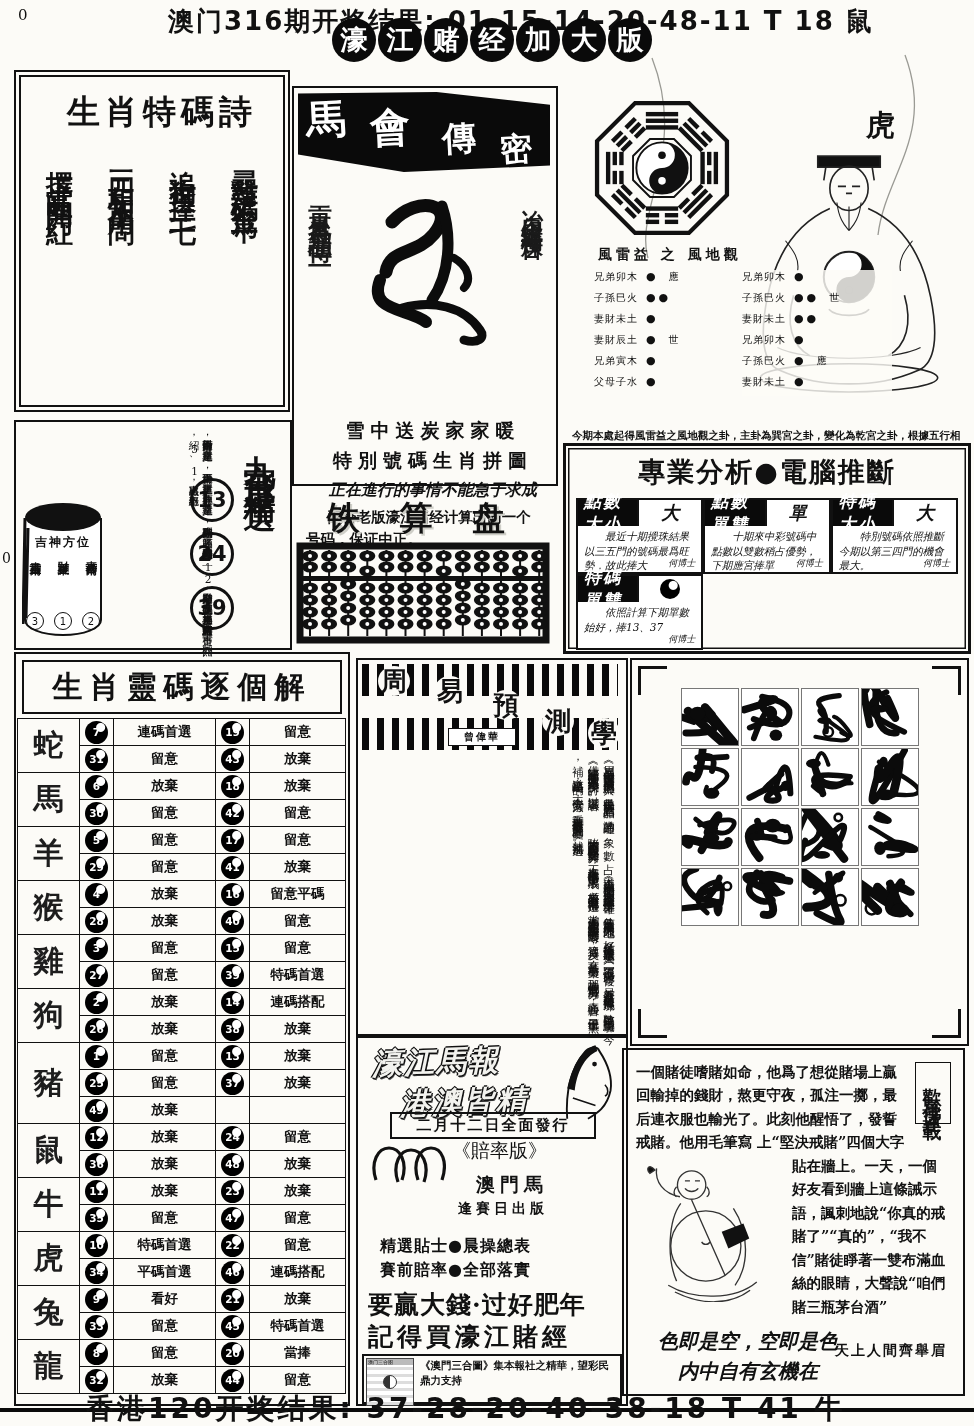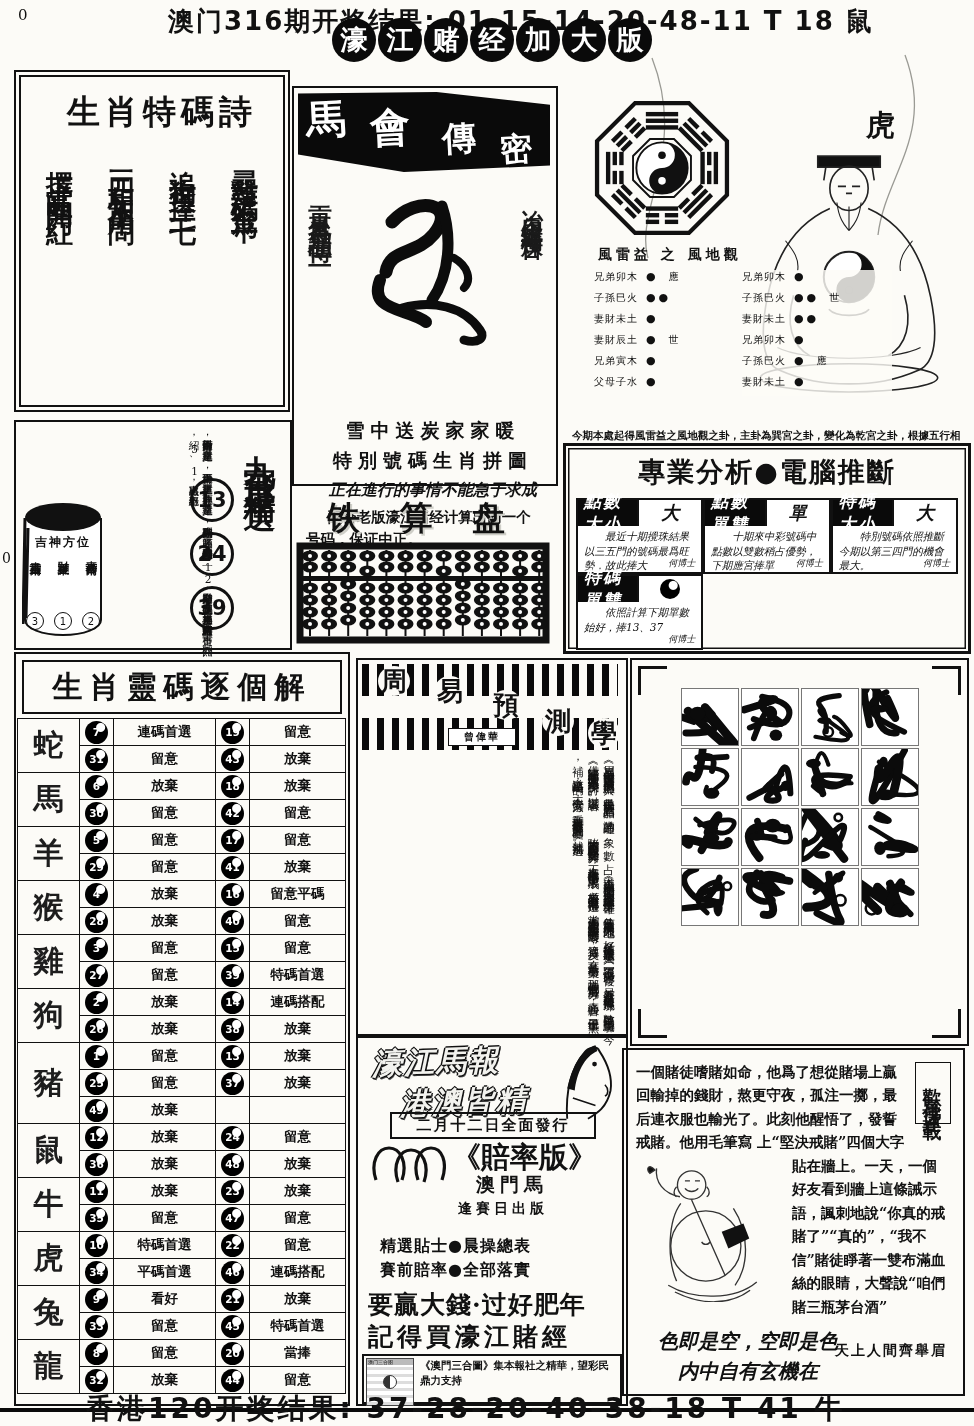--- a/index.html
+++ b/index.html
@@ -837,21 +837,21 @@
       <path d="M54,48 C58,52 58,58 54,60 M20,62 L44,70" stroke="#111" stroke-width="1.6" fill="none"></path>
     </svg>
     <div class="abs rel-box" style="left:32px;top:74px;width:202px;font-size:15px;letter-spacing:2px;padding:2px 0;">二月十二日全面發行</div>
     <svg class="abs" style="left:12px;top:104px;" width="76" height="44" viewBox="0 0 76 44">
       <g stroke="#111" stroke-width="3.2" fill="none">
         <path d="M6,38 C0,20 8,6 19,6 C30,6 38,20 32,38"></path>
         <path d="M28,40 C22,22 30,8 41,8 C52,8 60,22 54,40"></path>
         <path d="M48,38 C42,20 50,6 61,6 C72,6 78,20 72,38"></path>
       </g>
     </svg>
-    <div class="abs" style="left:94px;top:100px;font-size:29px;font-weight:700;">《賠率版》</div>
+    <div class="abs" style="left:94px;top:100px;font-size:19px;font-weight:400;">《賠率版》</div>
     <div class="abs" style="left:118px;top:134px;font-size:19px;font-weight:bold;letter-spacing:5px;">澳門馬</div>
     <div class="abs" style="left:100px;top:162px;font-size:14px;font-weight:bold;letter-spacing:4px;">逢賽日出版</div>
     <div class="abs feat" style="left:22px;top:198px;font-size:16px;">精選貼士●晨操總表</div>
     <div class="abs feat" style="left:22px;top:222px;font-size:16px;">賽前賠率●全部落實</div>
     <div class="abs slog" style="left:10px;top:250px;font-size:25px;">要贏大錢·过好肥年</div>
     <div class="abs sub-ad" style="left:4px;top:316px;width:252px;height:42px;">
       <div class="sub-thumb">
         <div style="position:absolute;left:1px;top:0;font-size:5px;color:#111;white-space:nowrap;">澳门三合图</div>
         <div style="position:absolute;left:16px;top:16px;width:12px;height:12px;border-radius:50%;border:1px solid #333;background:linear-gradient(90deg,#333 50%,#fff 50%);"></div>
       </div>

